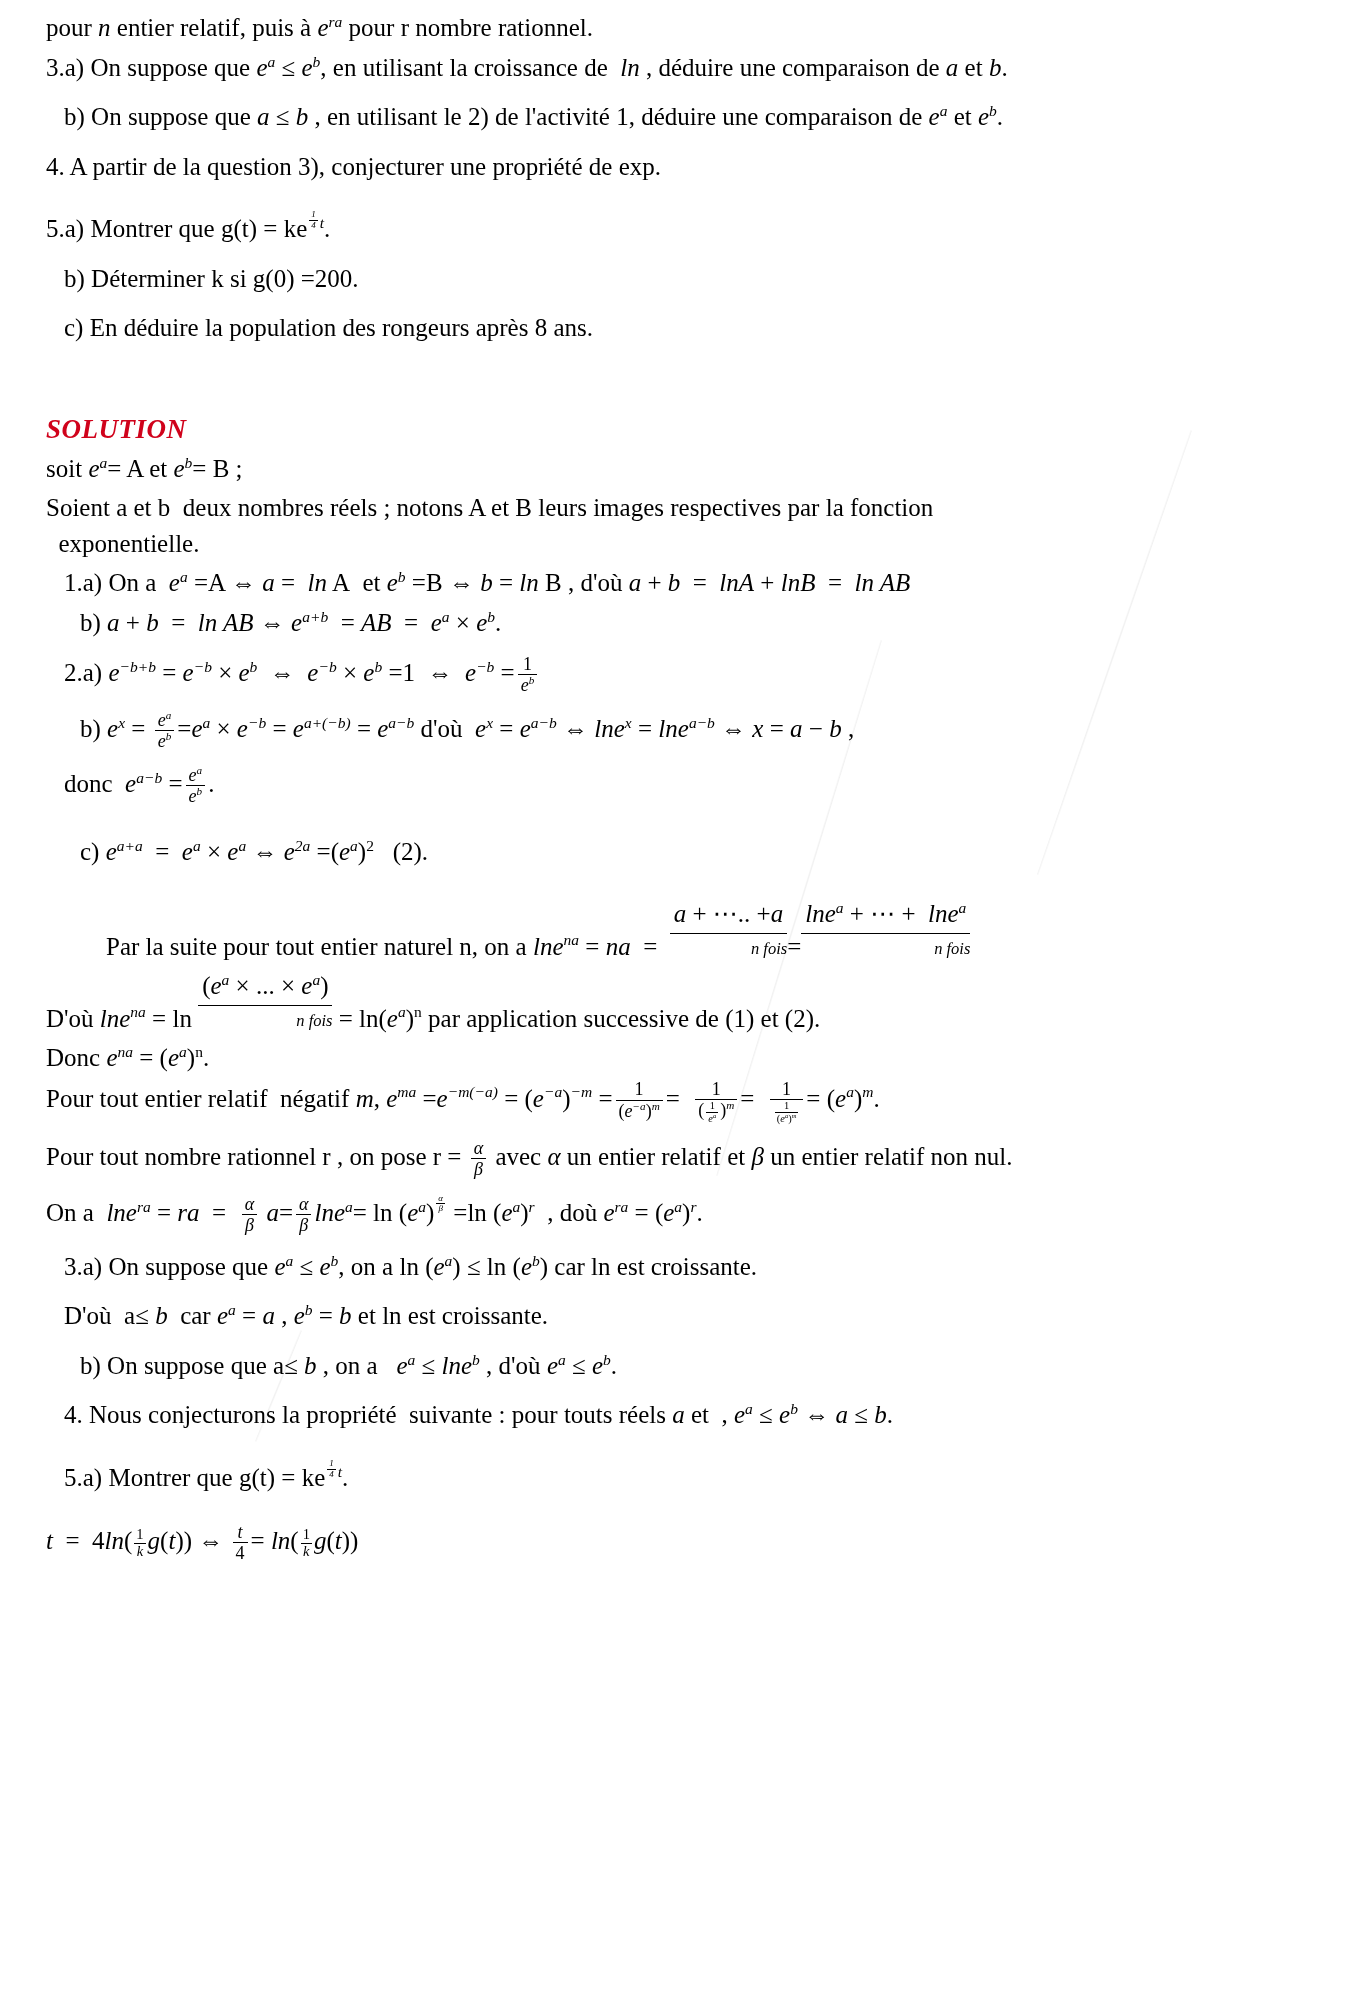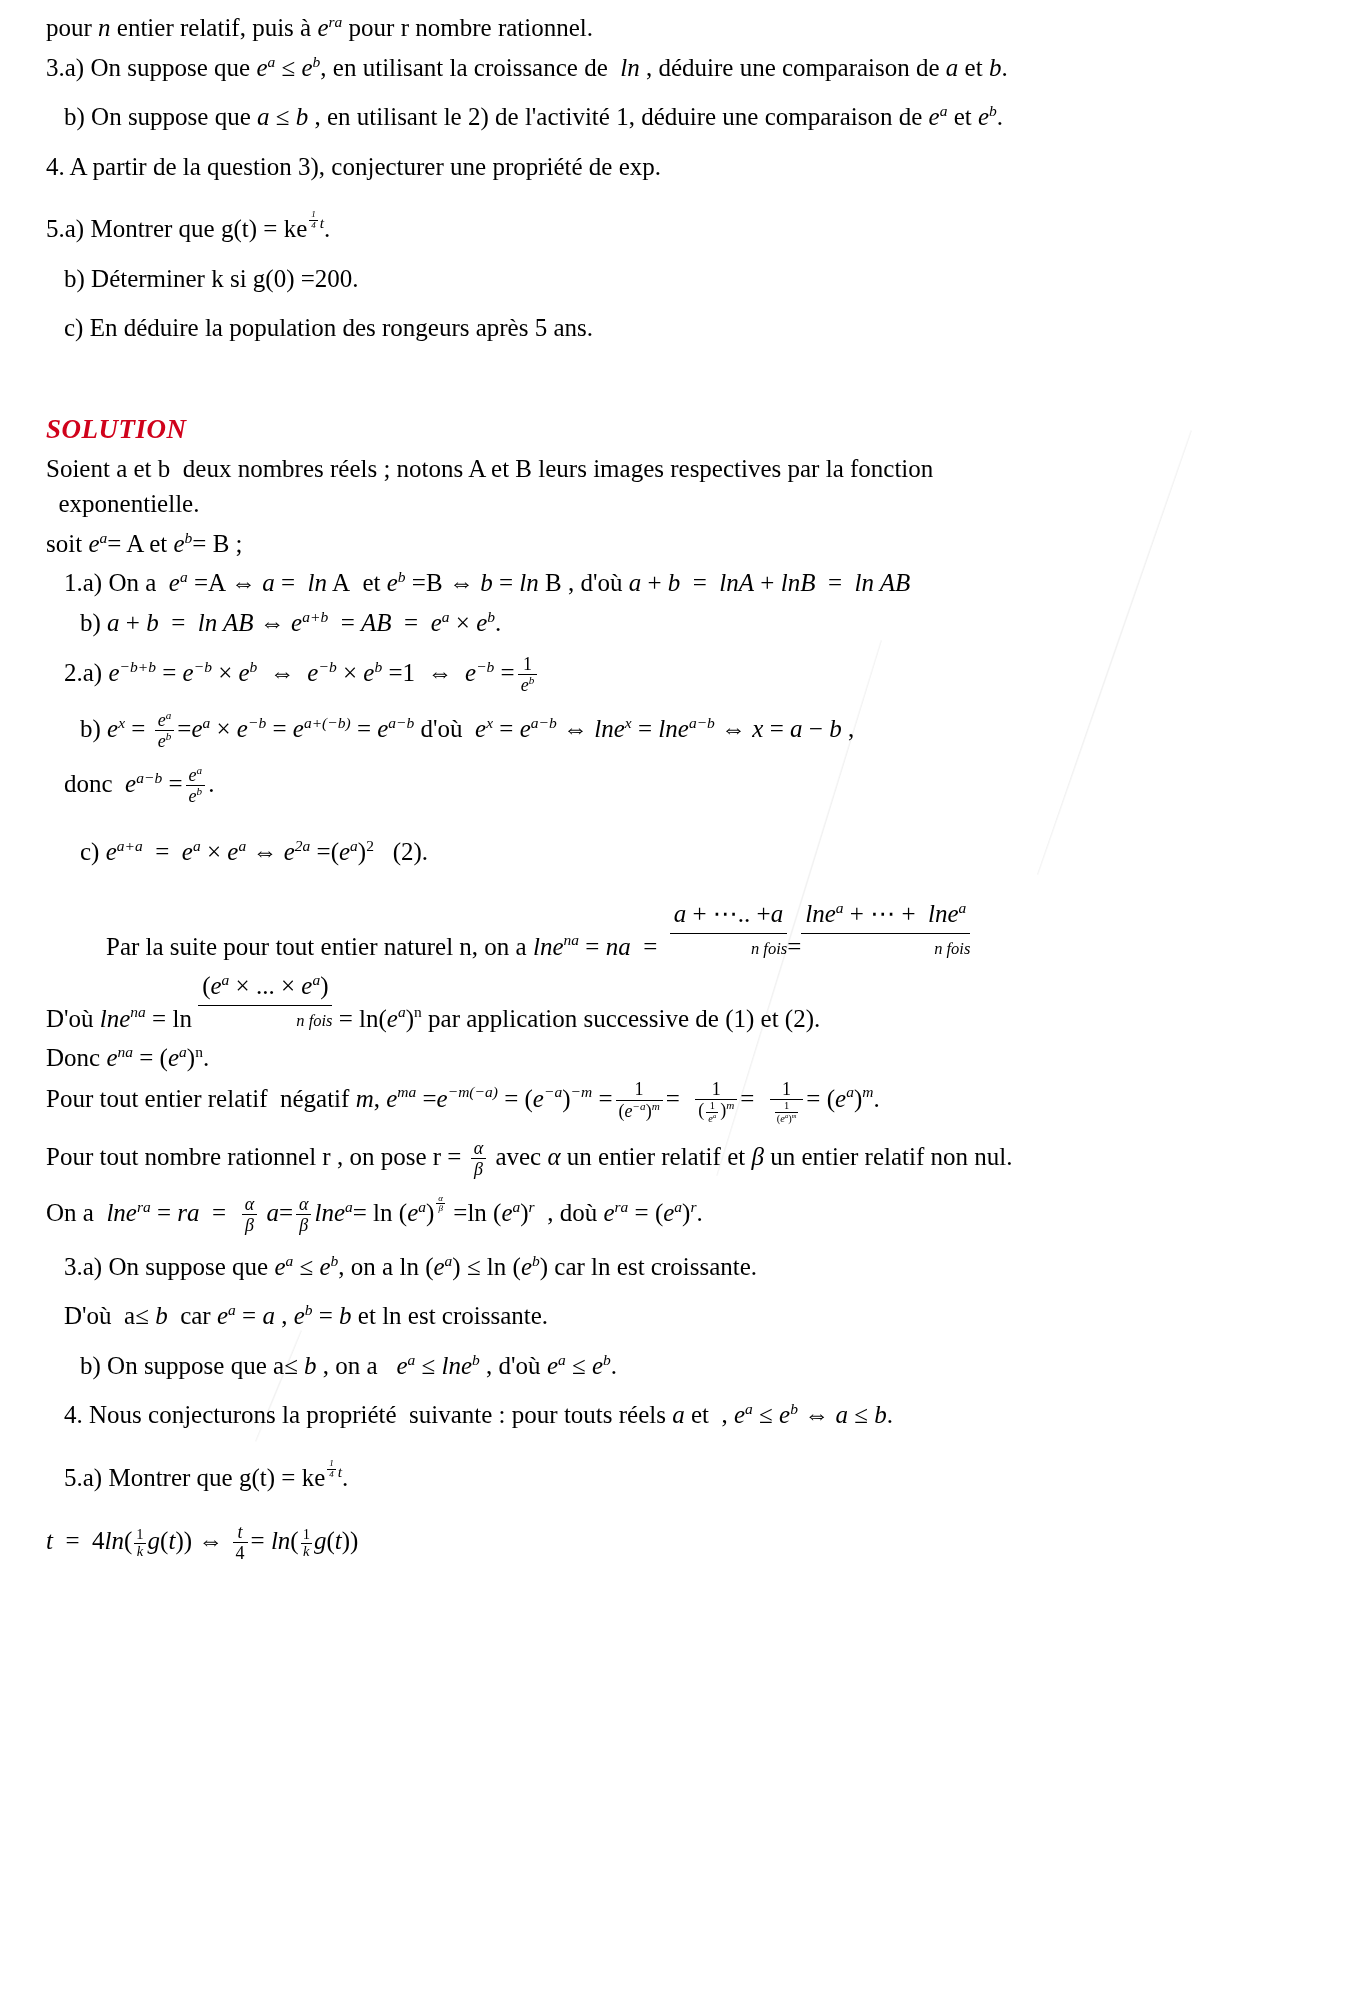--- a/index.html
+++ b/index.html
@@ -146,36 +146,36 @@
 
     <p class="line gap-md">
       5.a) Montrer que g(t) = ke<sup class="e"><span class="fracsm" style="vertical-align:0"><span class="num">1</span><span>4</span></span>t</sup>.
     </p>
 
     <p class="line ind1 gap-sm">
       b) Déterminer k si g(0) =200.
     </p>
 
     <p class="line ind1 gap-sm">
-      c) En déduire la population des rongeurs après 5 ans.
+      c) En déduire la population des rongeurs après 8 ans.
     </p>
 
     <div style="height:64px"></div>
 
     <p class="solution-title">SOLUTION</p>
+
+    <p class="line">
+      soit <span class="m">e</span><sup class="e">a</sup>= A et <span class="m">e</span><sup class="e">b</sup>= B ;
+    </p>
 
     <p class="line">
       Soient a et b&nbsp; deux nombres réels ; notons A et B leurs images respectives par la fonction<br>
       &nbsp;&nbsp;exponentielle.
     </p>
 
-    <p class="line">
-      soit <span class="m">e</span><sup class="e">a</sup>= A et <span class="m">e</span><sup class="e">b</sup>= B ;
-    </p>
-
     <p class="line ind1">
       1.a) On a&nbsp; <span class="m">e</span><sup class="e">a</sup> =A ⇔ <span class="m">a</span> = <span class="m">&nbsp;ln</span> A&nbsp; et <span class="m">e</span><sup class="e">b</sup> =B ⇔ <span class="m">b</span> = <span class="m">ln</span> B , d'où <span class="m">a</span> + <span class="m">b</span> &nbsp;= &nbsp;<span class="m">lnA</span> + <span class="m">lnB</span> &nbsp;= &nbsp;<span class="m">ln AB</span>
     </p>
 
     <p class="line ind2">
       b) <span class="m">a</span> + <span class="m">b</span> &nbsp;= &nbsp;<span class="m">ln AB</span> ⇔ <span class="m">e</span><sup class="e">a+b</sup> &nbsp;= <span class="m">AB</span> &nbsp;= &nbsp;<span class="m">e</span><sup class="e">a</sup> × <span class="m">e</span><sup class="e">b</sup>.
     </p>
 
     <p class="line ind1 gap-sm">
       2.a) <span class="m">e</span><sup class="e">−b+b</sup> = <span class="m">e</span><sup class="e">−b</sup> × <span class="m">e</span><sup class="e">b</sup> &nbsp;⇔&nbsp; <span class="m">e</span><sup class="e">−b</sup> × <span class="m">e</span><sup class="e">b</sup> =1 &nbsp;⇔&nbsp; <span class="m">e</span><sup class="e">−b</sup> =<span class="frac"><span class="num">1</span><span><span class="m">e</span><sup class="e">b</sup></span></span>

